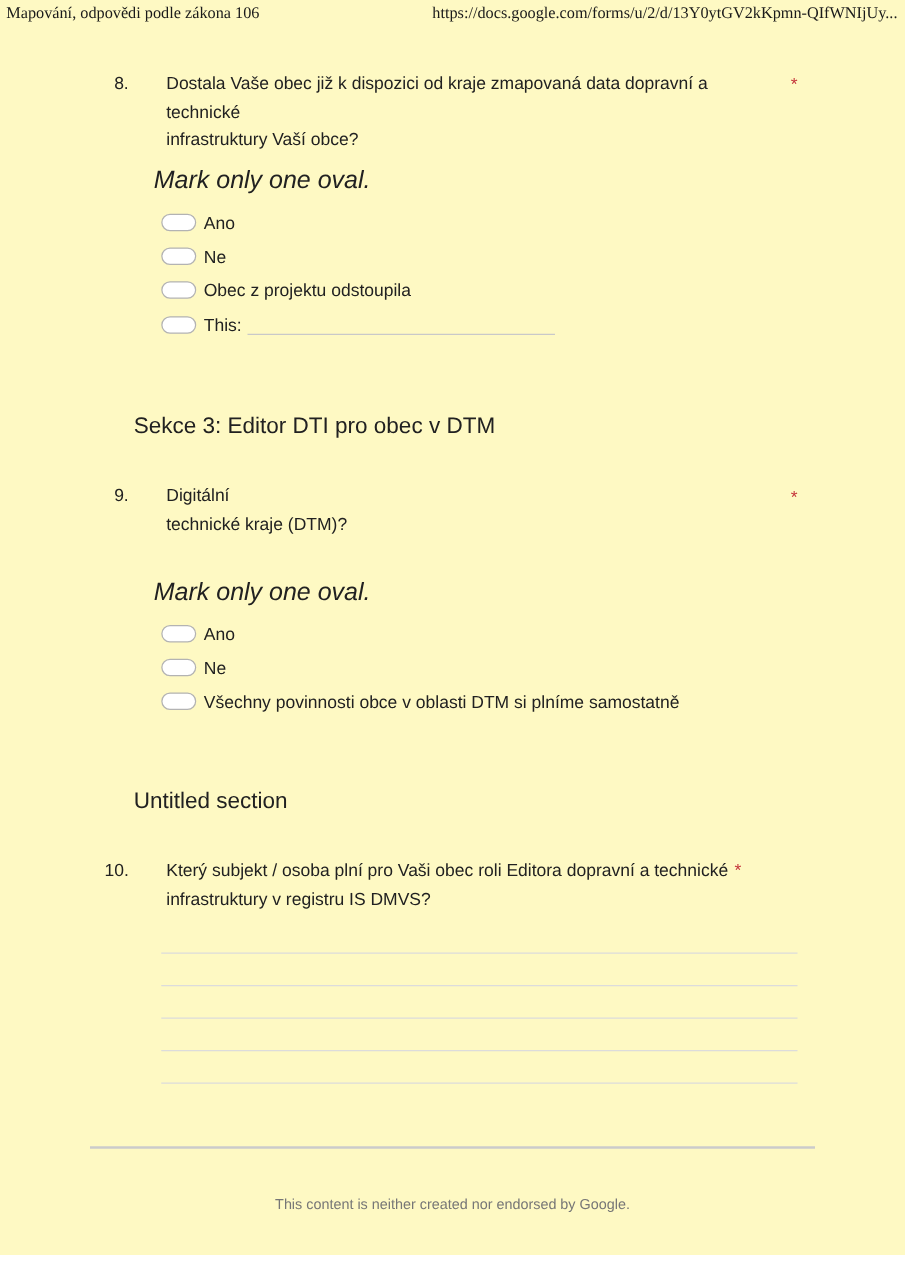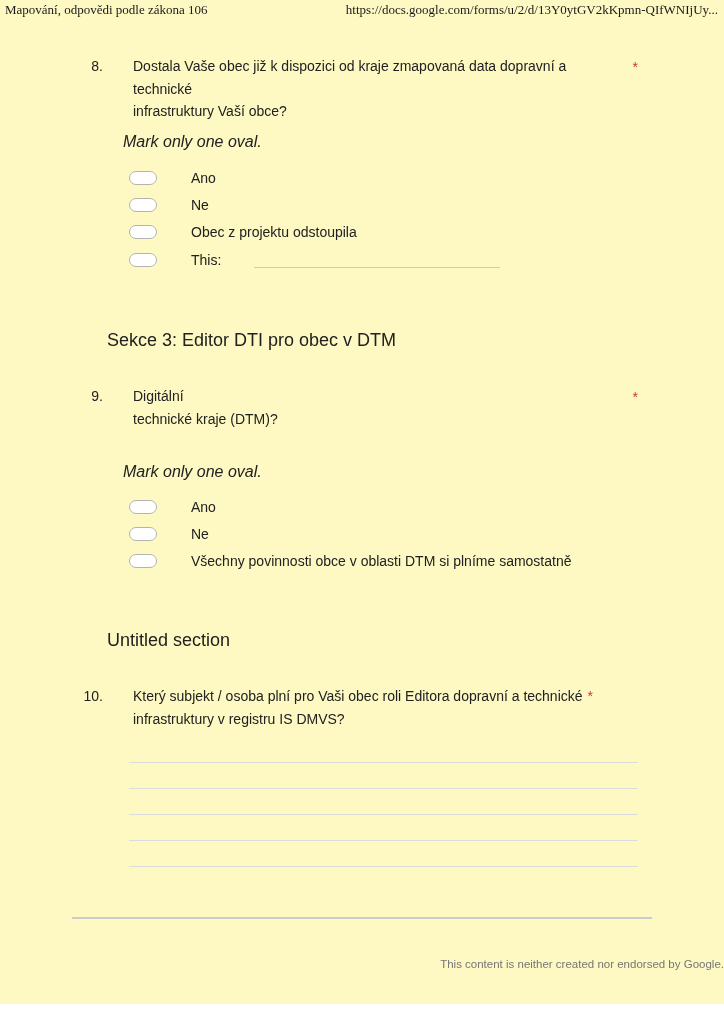--- a/index.html
+++ b/index.html
@@ -12,37 +12,37 @@
   .ftr-r{position:absolute;right:4px;top:1004px;margin-left:27px;}
 
   .question{position:absolute;left:72px;width:566px;display:flex;
             font-size:14px;line-height:22.5px;}
   .q-num{width:31px;text-align:right;flex:none;}
   .q-text{margin-left:30px;}
   .q-line{white-space:nowrap;}
   .req{position:absolute;right:0;top:1px;color:#c5373c;}
   .req-inline{color:#c5373c;margin-left:5px;}
 
-  .instruction{position:absolute;left:123px;font-size:16px;font-style:italic;white-space:nowrap;}
+  .instruction{position:absolute;left:123px;font-size:20px;font-style:italic;white-space:nowrap;}
 
   .options{position:absolute;left:129px;}
-  .option{display:flex;align-items:center;height:27.4px;gap:28px;}
+  .option{display:flex;align-items:center;height:27.4px;}
   .oval{width:28px;height:14px;border:1px solid #b3b3b3;border-radius:8px;
         background:#fff;flex:none;box-sizing:border-box;}
   .opt-label{margin-left:6px;font-size:14px;white-space:nowrap;}
   .write-in{width:246px;border-bottom:1px solid #c9c9c9;height:14px;
             align-self:flex-end;margin-bottom:6px;margin-left:5px;}
 
   .section-title{position:absolute;left:107px;font-size:18px;white-space:nowrap;}
 
   .answer-lines{position:absolute;left:129px;top:762px;width:509px;}
   .answer-line{height:0;border-top:1px solid #dcdcdc;margin-bottom:25.1px;}
 
   .divider{position:absolute;left:72px;top:917px;width:580px;height:2px;background:#cbcbcb;}
-  .attribution{position:absolute;left:0;top:958px;width:724px;text-align:right;
+  .attribution{position:absolute;left:0;top:958px;width:724px;text-align:center;
                font-size:11.5px;color:#767676;}
 </style>
 </head>
 <body>
 
 <div class="page">
 
   <div class="serif hdr-l">Mapování, odpovědi podle zákona 106</div>
   <div class="serif hdr-r">https://docs.google.com/forms/u/2/d/13Y0ytGV2kKpmn-QIfWNIjUy...</div>
 

